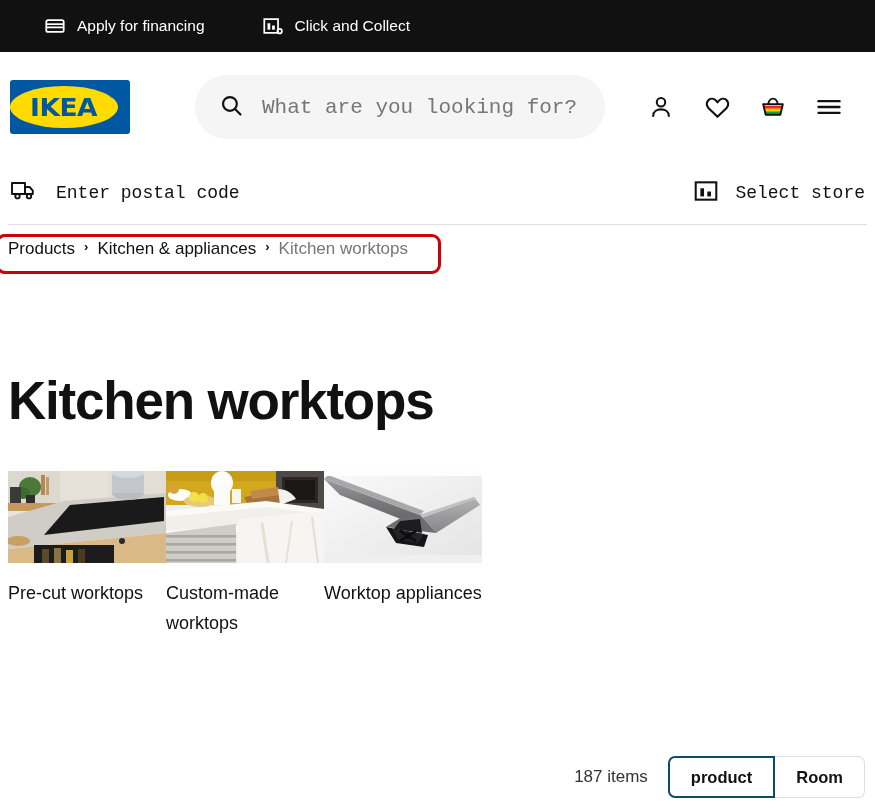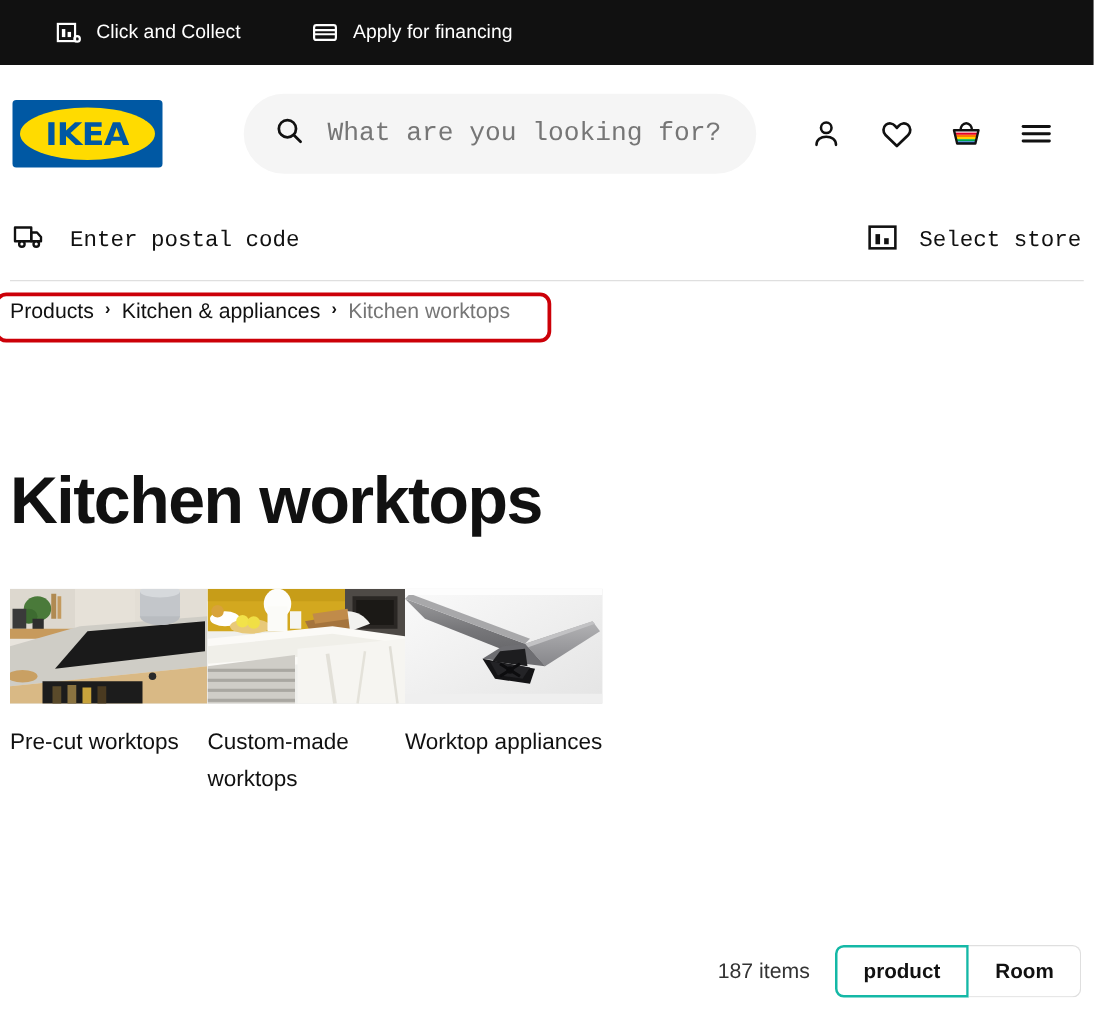--- a/index.html
+++ b/index.html
@@ -38,21 +38,21 @@
     height:110px;
     display:flex;
     align-items:center;
     padding:0 10px 0 10px;
     background:#fff;
   }
   .logo {
     width:120px; height:54px;
     background:#0058a3;
     border-radius:3px;
-    display:flex; align-items:center; justify-content:center;
+    display:flex; align-items:center; justify-content:flex-start;
     flex:0 0 auto;
     cursor:pointer;
     position:relative;
   }
   .logo-ellipse {
     width:108px; height:42px;
     background:#ffdb00;
     border-radius:50%;
     display:flex; align-items:center; justify-content:center;
     position:relative;
@@ -197,55 +197,55 @@
     height:42px;
     padding:0 21px;
     display:flex; align-items:center; justify-content:center;
     font-size:16.5px;
     font-weight:bold;
     cursor:pointer;
     background:#fff;
     color:#111;
   }
   .seg-left {
-    border:2px solid #14b8a6;
+    border:2px solid #0c4a6e;
     border-radius:7px 0 0 7px;
   }
   .seg-right {
     border:1px solid #dfdfdf;
     border-left:none;
     border-radius:0 7px 7px 0;
   }
 </style>
 </head>
 <body>
 
 <div class="topbar">
+
+  <div class="topbar-item">
+    <span class="topbar-ico">
+      <svg width="22" height="22" viewBox="0 0 24 24" fill="none" stroke="#ffffff" stroke-width="1.9">
+        <rect x="2.5" y="5.5" width="19" height="13" rx="2"></rect>
+        <line x1="2.5" y1="10" x2="21.5" y2="10"></line>
+        <line x1="2.5" y1="13.5" x2="21.5" y2="13.5"></line>
+      </svg>
+    </span>
+    <span>Apply for financing</span>
+  </div>
 
   <div class="topbar-item">
     <span class="topbar-ico">
       <svg width="22" height="22" viewBox="0 0 24 24" fill="none" stroke="#ffffff" stroke-width="1.9">
         <rect x="2.5" y="4.5" width="15" height="15"></rect>
         <rect x="6" y="9" width="3" height="7" fill="#ffffff" stroke="none"></rect>
         <rect x="11" y="11.5" width="3" height="4.5" fill="#ffffff" stroke="none"></rect>
         <circle cx="19.3" cy="17.6" r="2.4"></circle>
       </svg>
     </span>
     <span>Click and Collect</span>
-  </div>
-
-  <div class="topbar-item">
-    <span class="topbar-ico">
-      <svg width="22" height="22" viewBox="0 0 24 24" fill="none" stroke="#ffffff" stroke-width="1.9">
-        <rect x="2.5" y="5.5" width="19" height="13" rx="2"></rect>
-        <line x1="2.5" y1="10" x2="21.5" y2="10"></line>
-        <line x1="2.5" y1="13.5" x2="21.5" y2="13.5"></line>
-      </svg>
-    </span>
-    <span>Apply for financing</span>
   </div>
 
 
 </div>
 
 <div class="header">
 
   <div class="logo">
     <div class="logo-ellipse">
       <span class="logo-text">IKEA</span>

